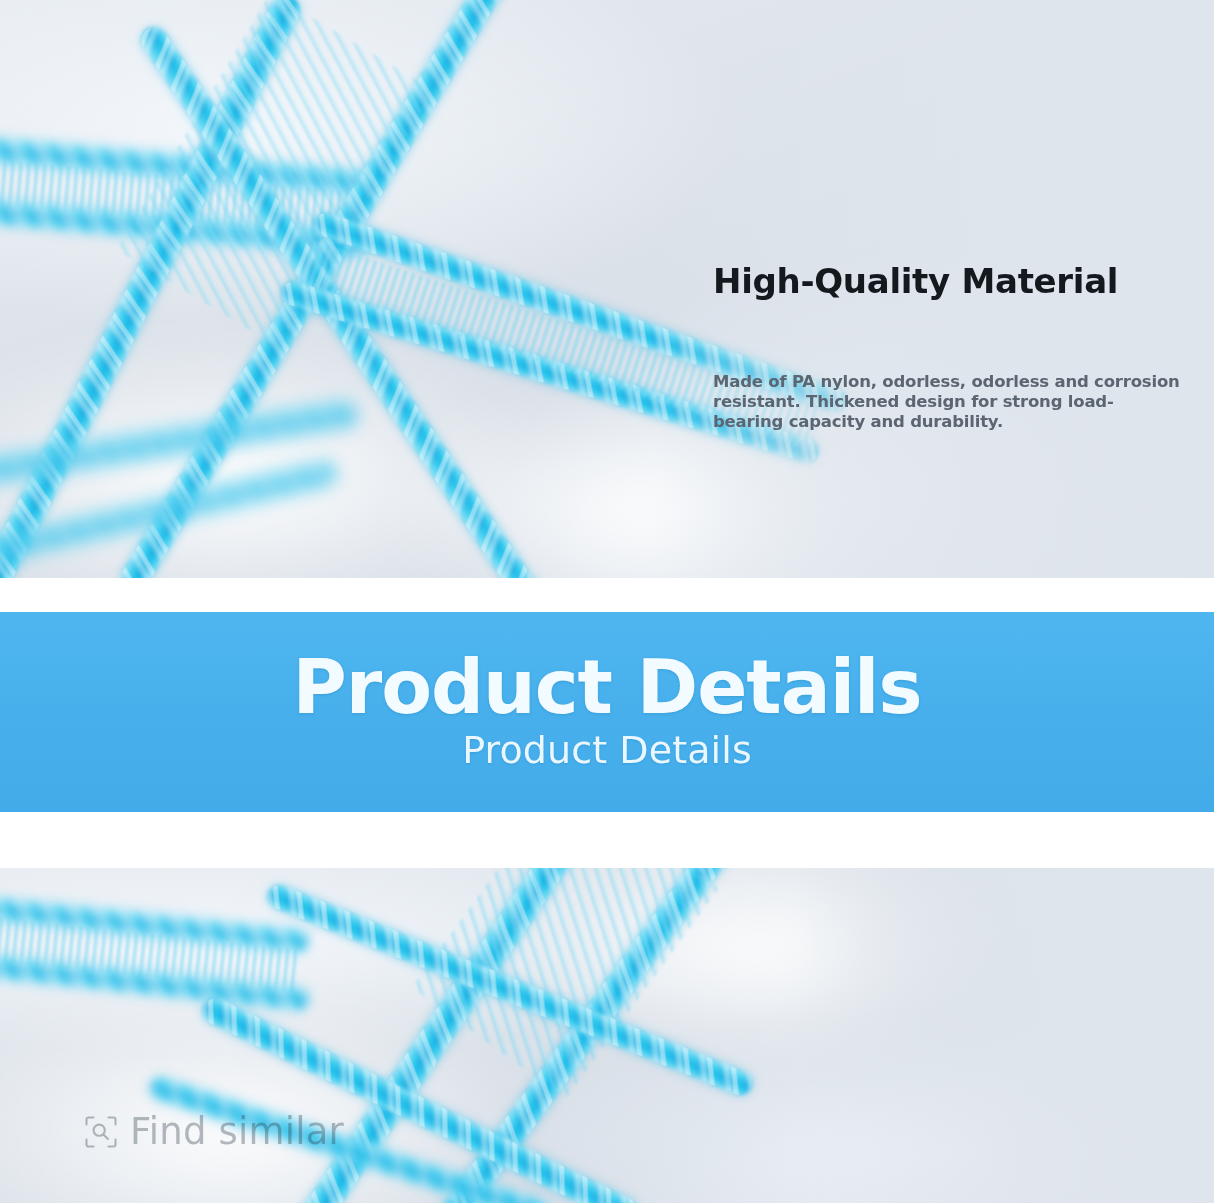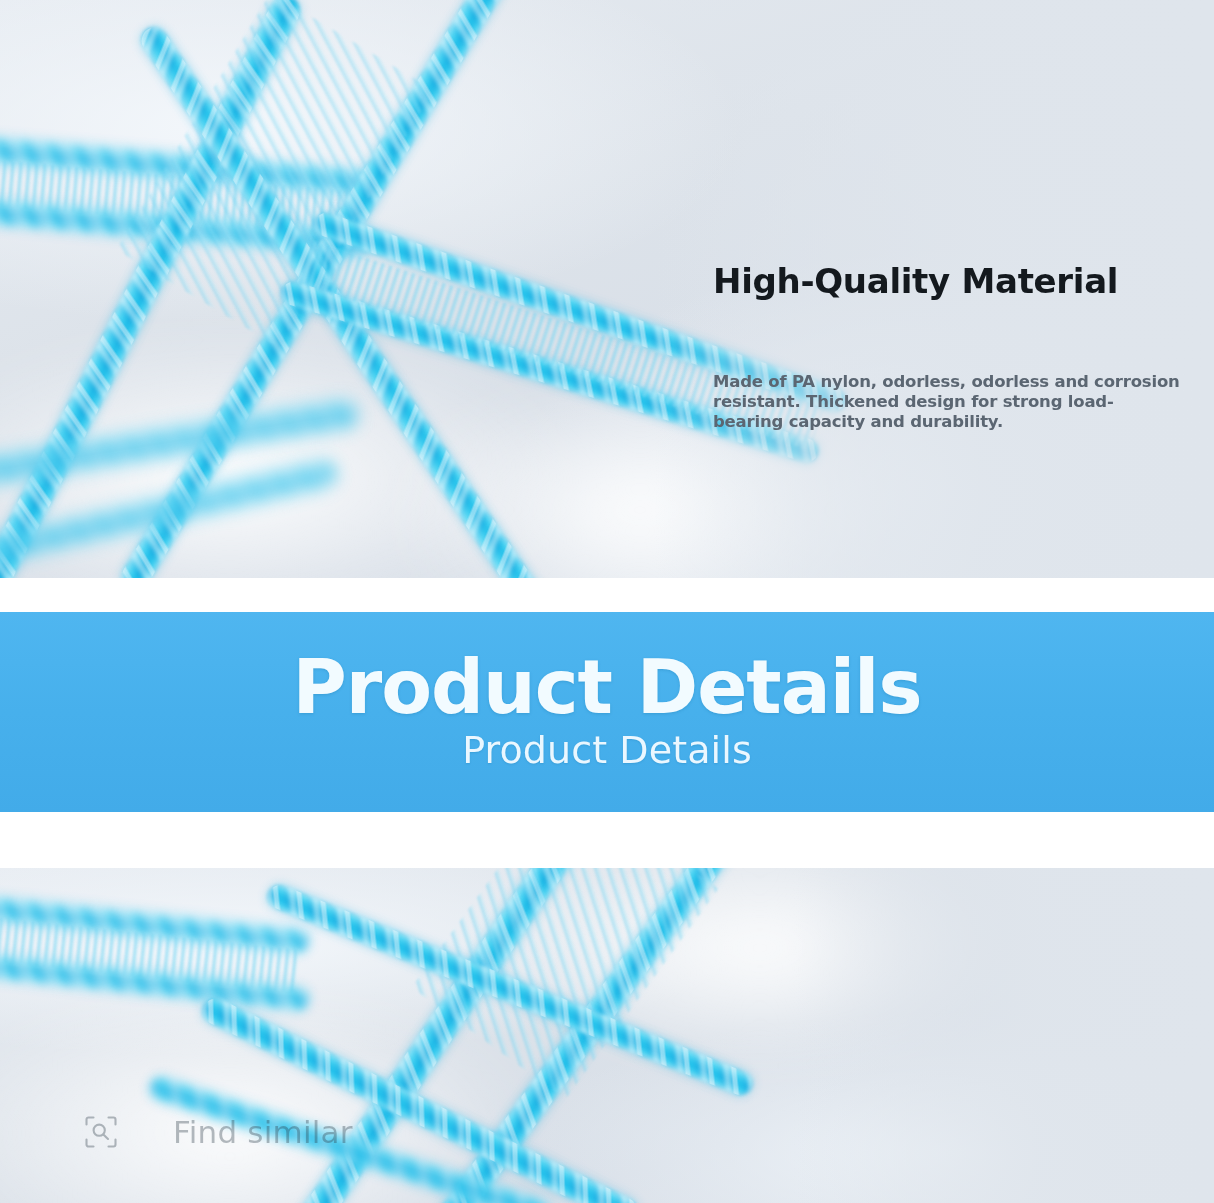--- a/index.html
+++ b/index.html
@@ -195,26 +195,25 @@
     pointer-events: auto;
   }
   .fs-icon {
     width: 34px;
     height: 34px;
     position: relative;
     flex: 0 0 auto;
   }
   .fs-icon svg { display: block; }
   .fs-label {
-    font-size: 31px;
+    font-size: 37px;
     line-height: 34px;
     color: #2b3a46;
     letter-spacing: .2px;
     white-space: nowrap;
-    margin-left: 43px;
   }
 </style>
 </head>
 <body>
 
 <div class="panel" id="panel-top">
 
   <div class="photo"></div>
 
   <div class="sheen" style="left:-120px; top:330px; width:700px; height:300px;"></div>

